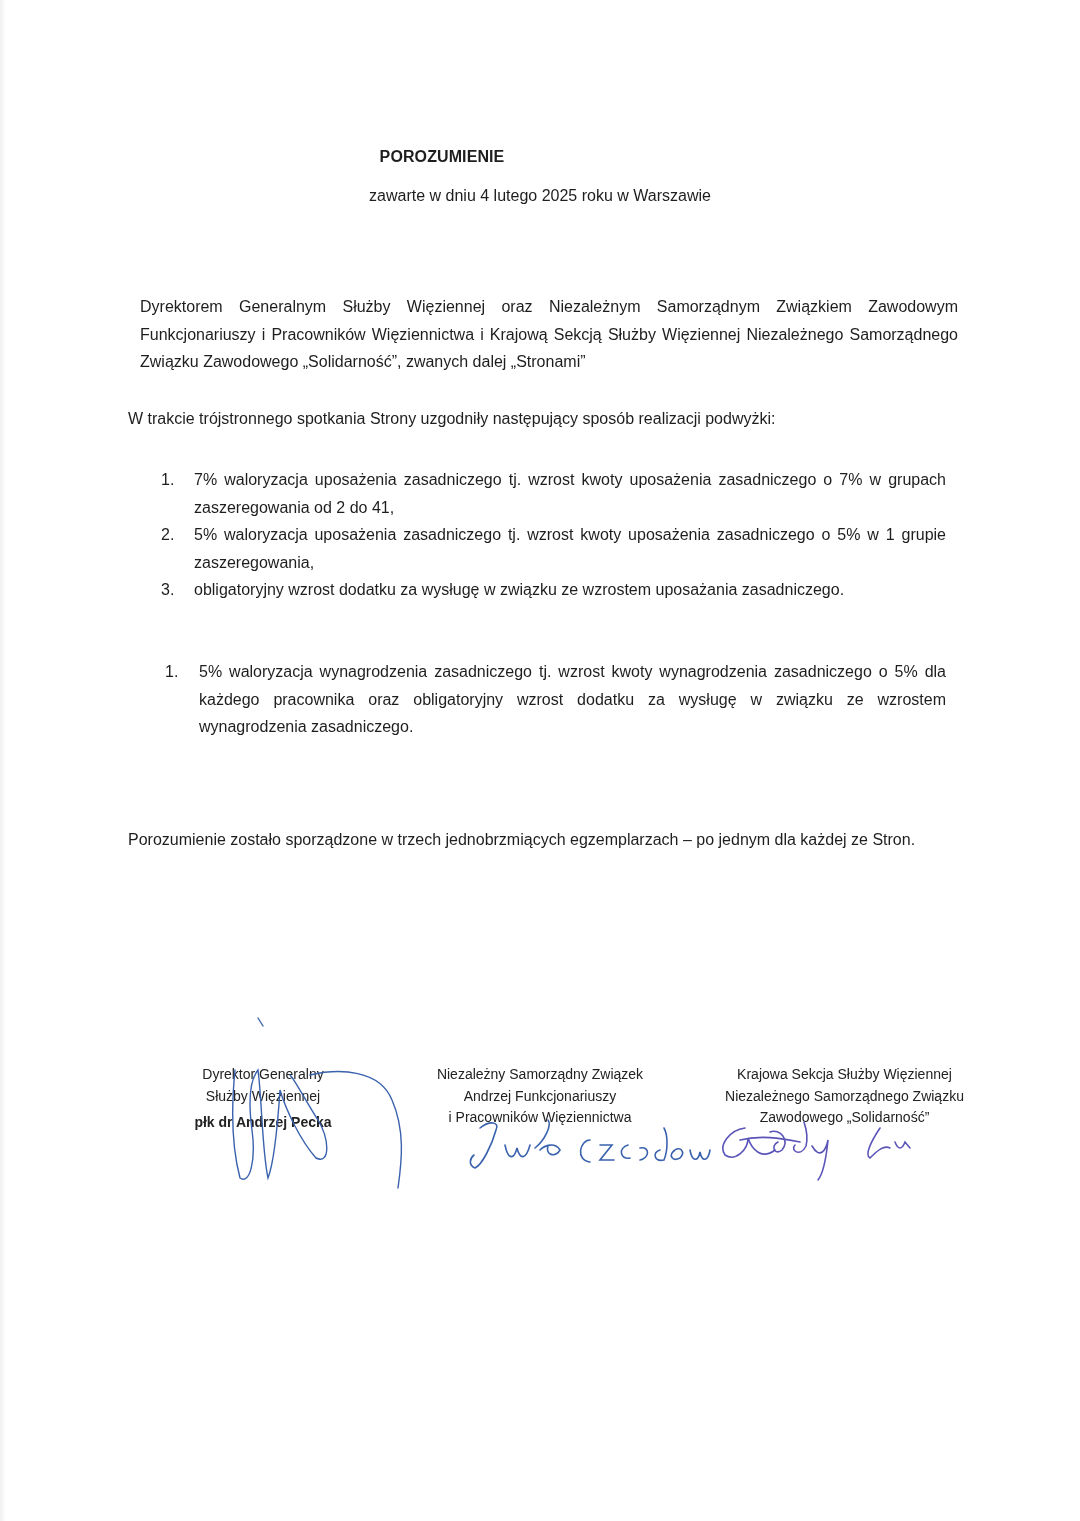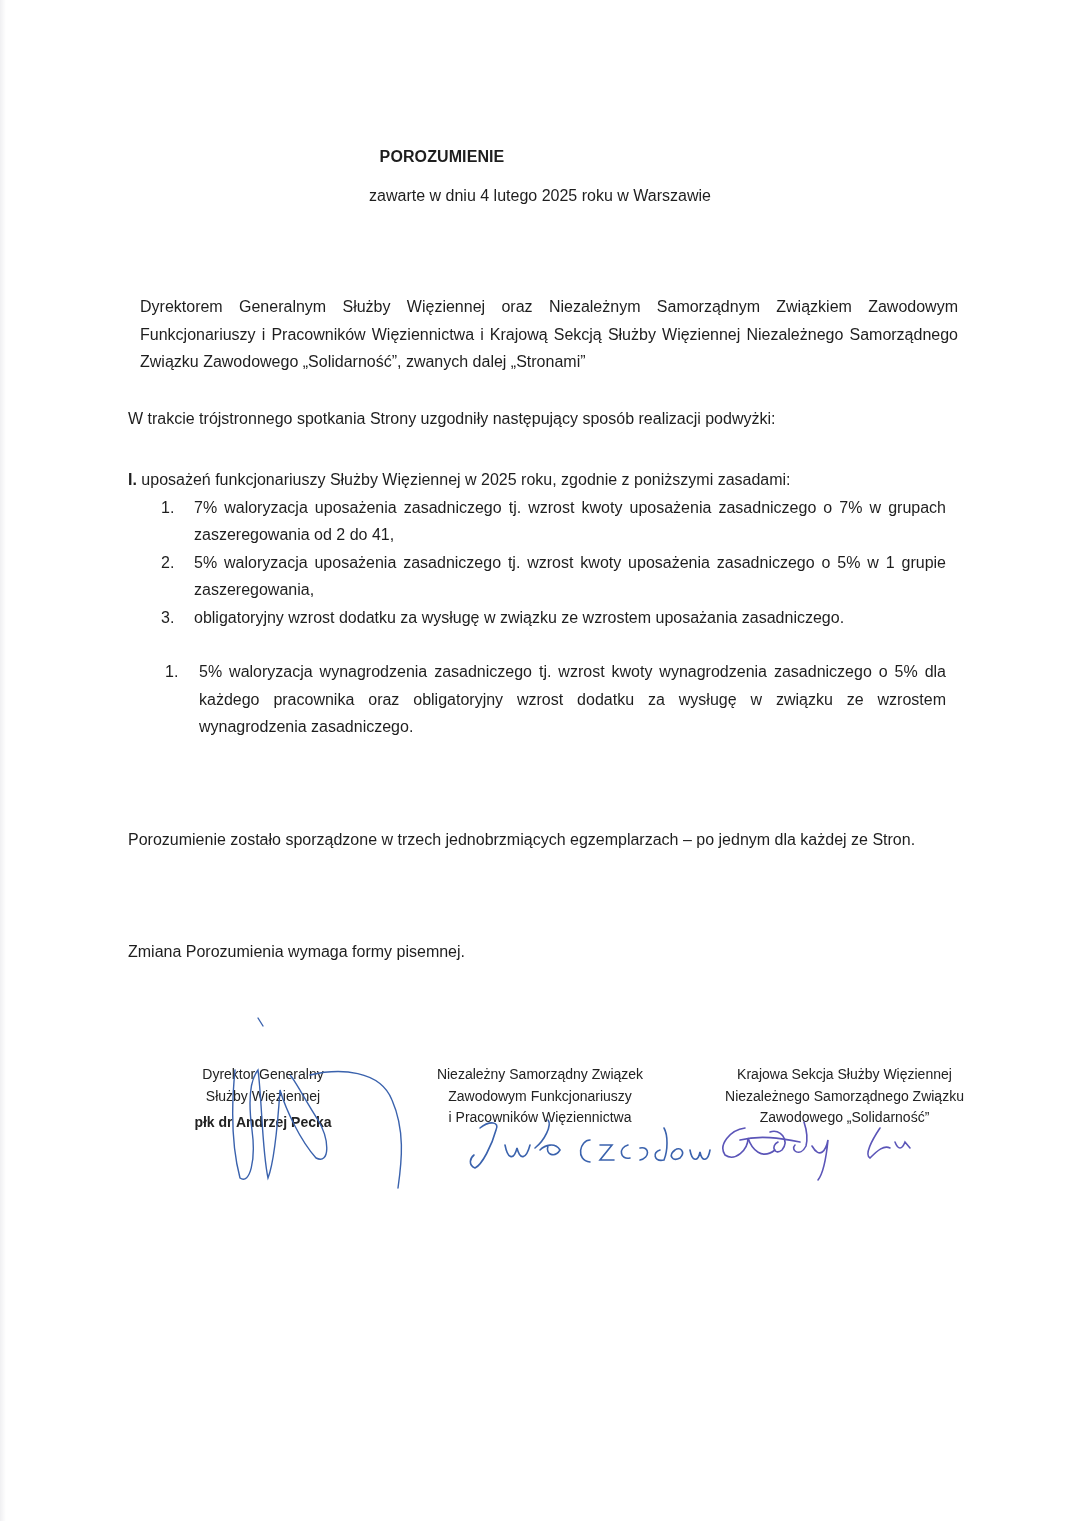--- a/index.html
+++ b/index.html
@@ -37,46 +37,44 @@
 <div class="page">
   <div class="scan-edge"></div>
 
   <div class="title">POROZUMIENIE</div>
   <div class="subtitle">zawarte w dniu 4 lutego 2025 roku w Warszawie</div>
 
   <div class="block parties">Dyrektorem Generalnym Służby Więziennej oraz Niezależnym Samorządnym Związkiem Zawodowym Funkcjonariuszy i Pracowników Więziennictwa i Krajową Sekcją Służby Więziennej Niezależnego Samorządnego Związku Zawodowego „Solidarność”, zwanych dalej „Stronami”</div>
   <div class="block intro">W trakcie trójstronnego spotkania Strony uzgodniły następujący sposób realizacji podwyżki:</div>
 
   <div class="block sec1">
-    <div><span class="roman">I.</span><span> uposażeń funkcjonariuszy Służby Więziennej w 2025 roku, zgodnie z poniższymi zasadami:</span></div>
     <ul class="list">
       <li><span class="num">1.</span><span>7% waloryzacja uposażenia zasadniczego tj. wzrost kwoty uposażenia zasadniczego o 7% w grupach zaszeregowania od 2 do 41,</span></li>
       <li><span class="num">2.</span><span>5% waloryzacja uposażenia zasadniczego tj. wzrost kwoty uposażenia zasadniczego o 5% w 1 grupie zaszeregowania,</span></li>
       <li><span class="num">3.</span><span>obligatoryjny wzrost dodatku za wysługę w związku ze wzrostem uposażania zasadniczego.</span></li>
     </ul>
   </div>
 
   <div class="block sec2">
     <ul class="list">
       <li><span class="num">1.</span><span>5% waloryzacja wynagrodzenia zasadniczego tj. wzrost kwoty wynagrodzenia zasadniczego o 5% dla każdego pracownika oraz obligatoryjny wzrost dodatku za wysługę w związku ze wzrostem wynagrodzenia zasadniczego.</span></li>
     </ul>
   </div>
 
   <div class="block closing1">Porozumienie zostało sporządzone w trzech jednobrzmiących egzemplarzach – po jednym dla każdej ze Stron.</div>
-  <div class="block closing2">Zmiana Porozumienia wymaga formy pisemnej.</div>
 
   <div class="sig-col sig1">
     <div>Dyrektor Generalny</div>
     <div>Służby Więziennej</div>
   </div>
   <div class="sig-name">płk dr Andrzej Pecka</div>
 
   <div class="sig-col sig2">
     <div>Niezależny Samorządny Związek</div>
-    <div>Zawodowym Funkcjonariuszy</div>
+    <div>Andrzej Funkcjonariuszy</div>
     <div>i Pracowników Więziennictwa</div>
   </div>
 
   <div class="sig-col sig3">
     <div>Krajowa Sekcja Służby Więziennej</div>
     <div>Niezależnego Samorządnego Związku</div>
     <div>Zawodowego „Solidarność”</div>
   </div>
 
   <svg class="ink" width="1080" height="1521">

